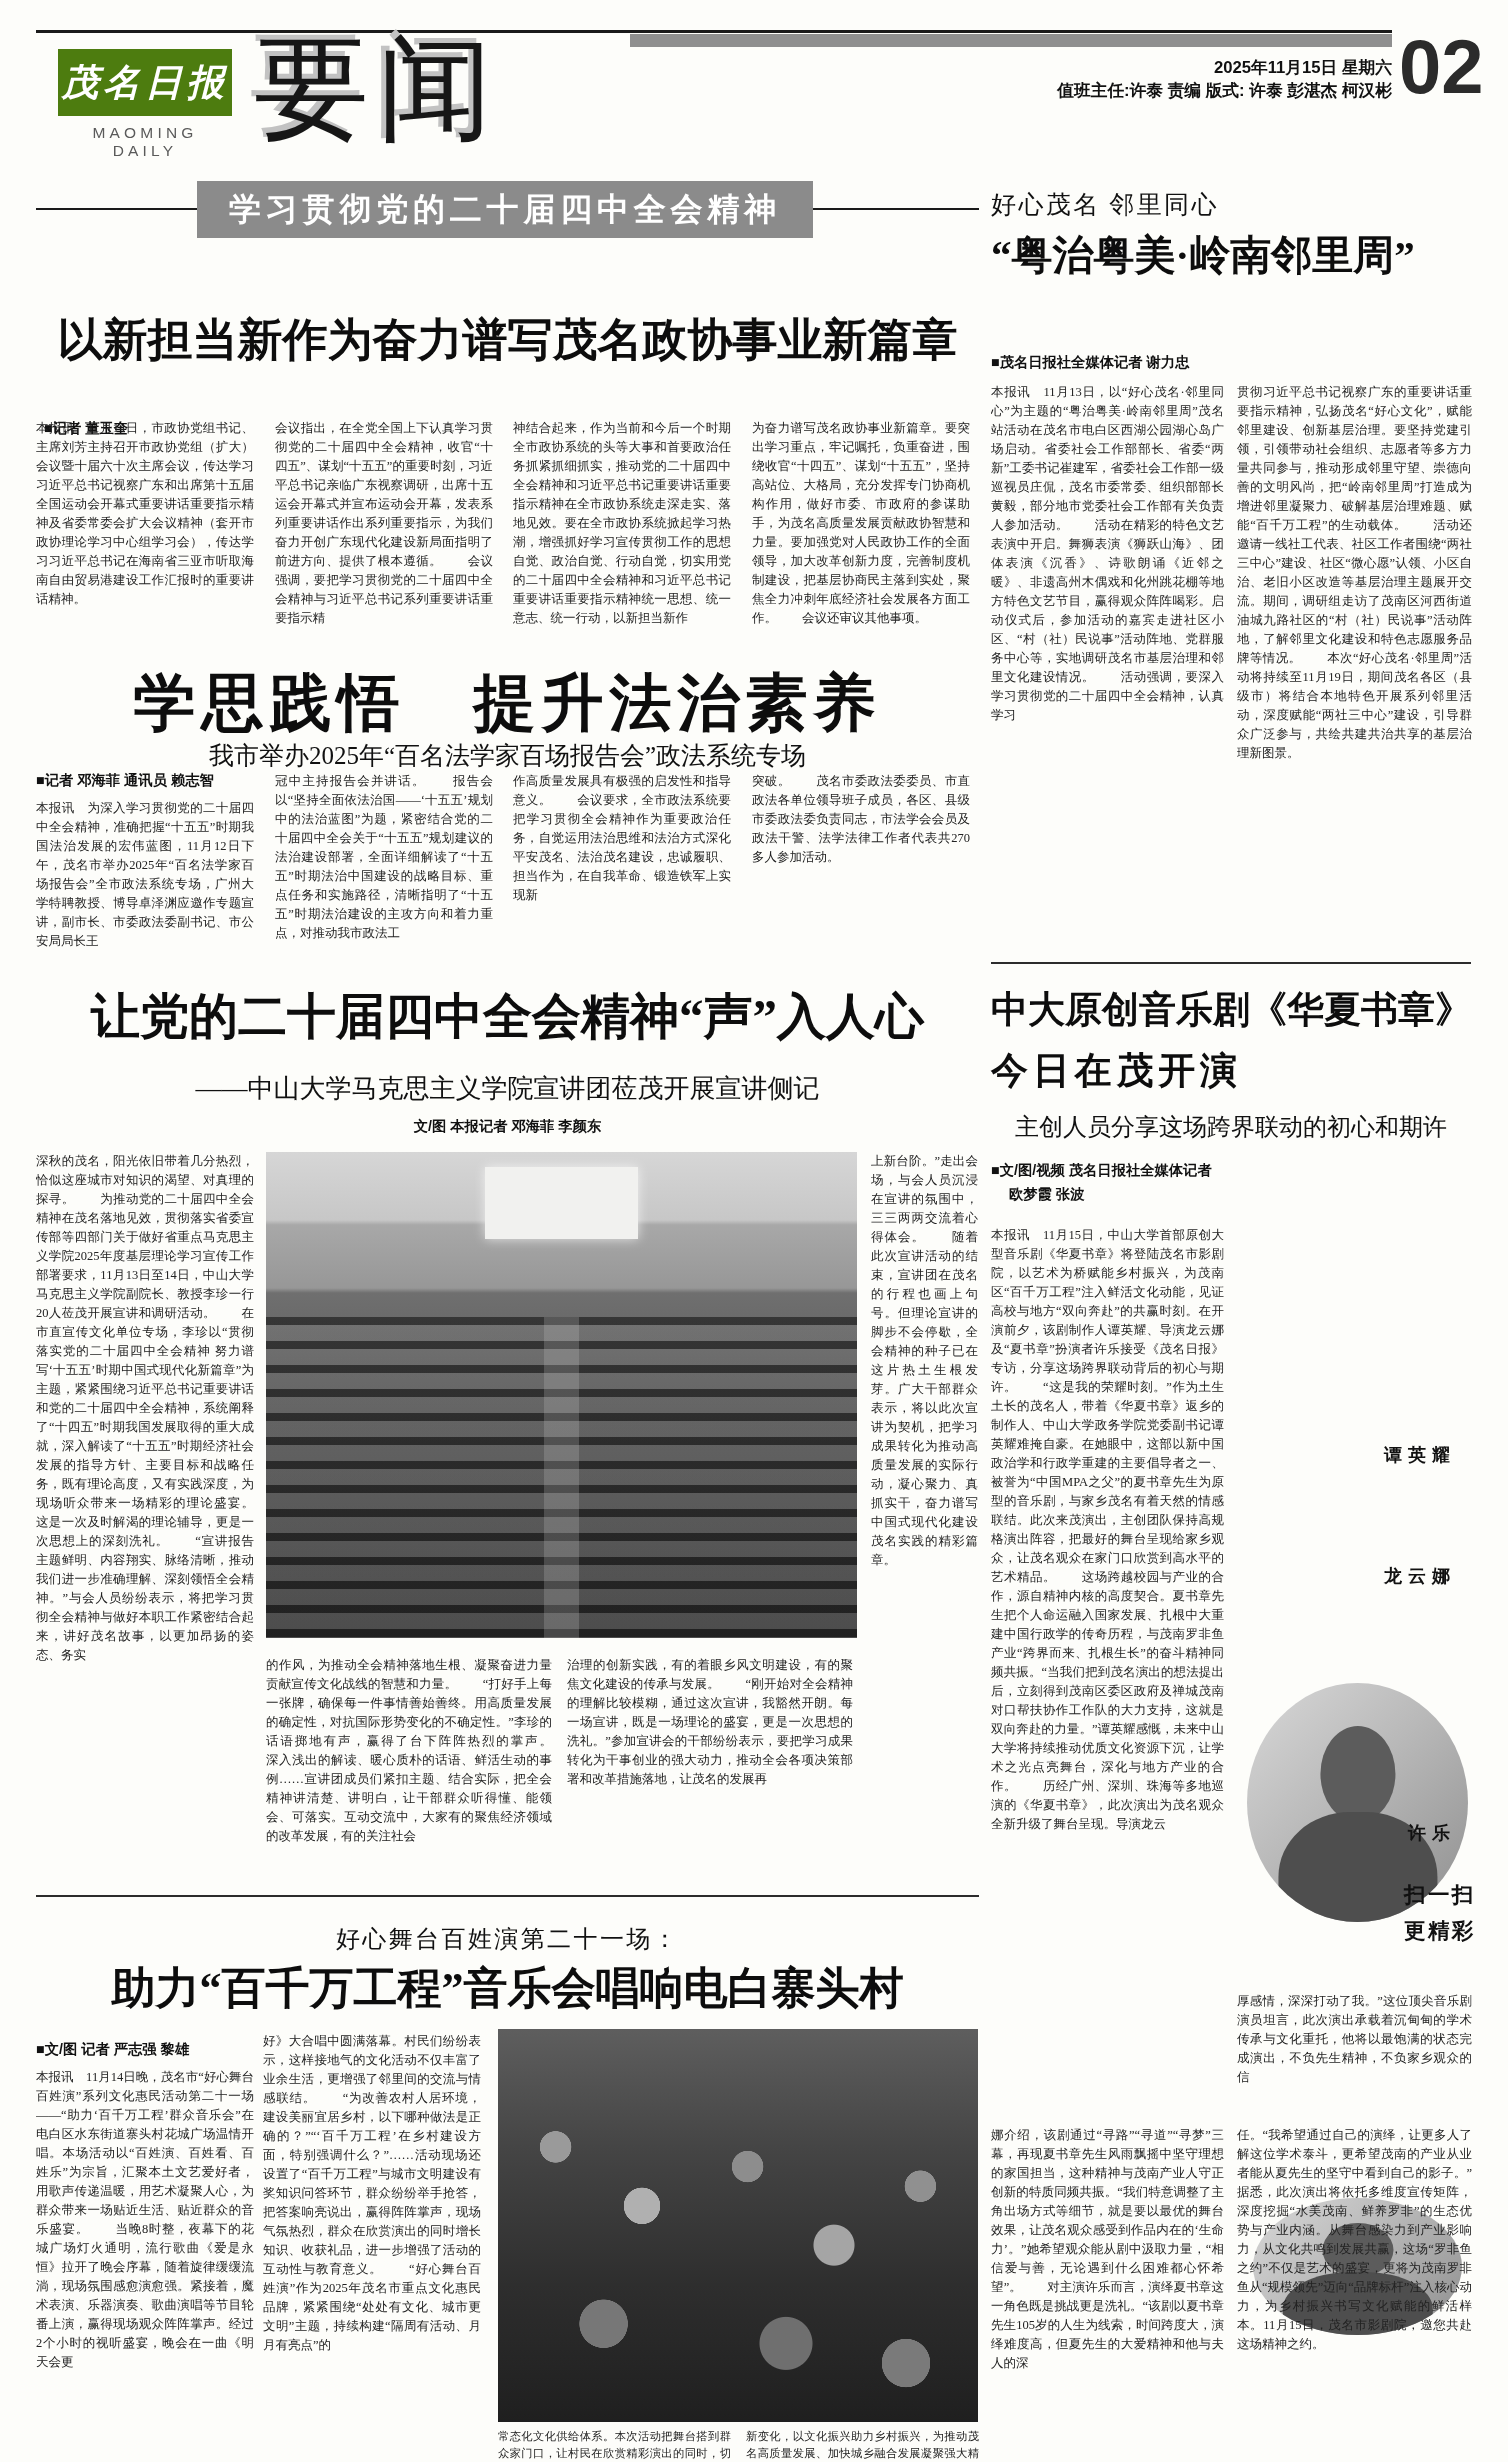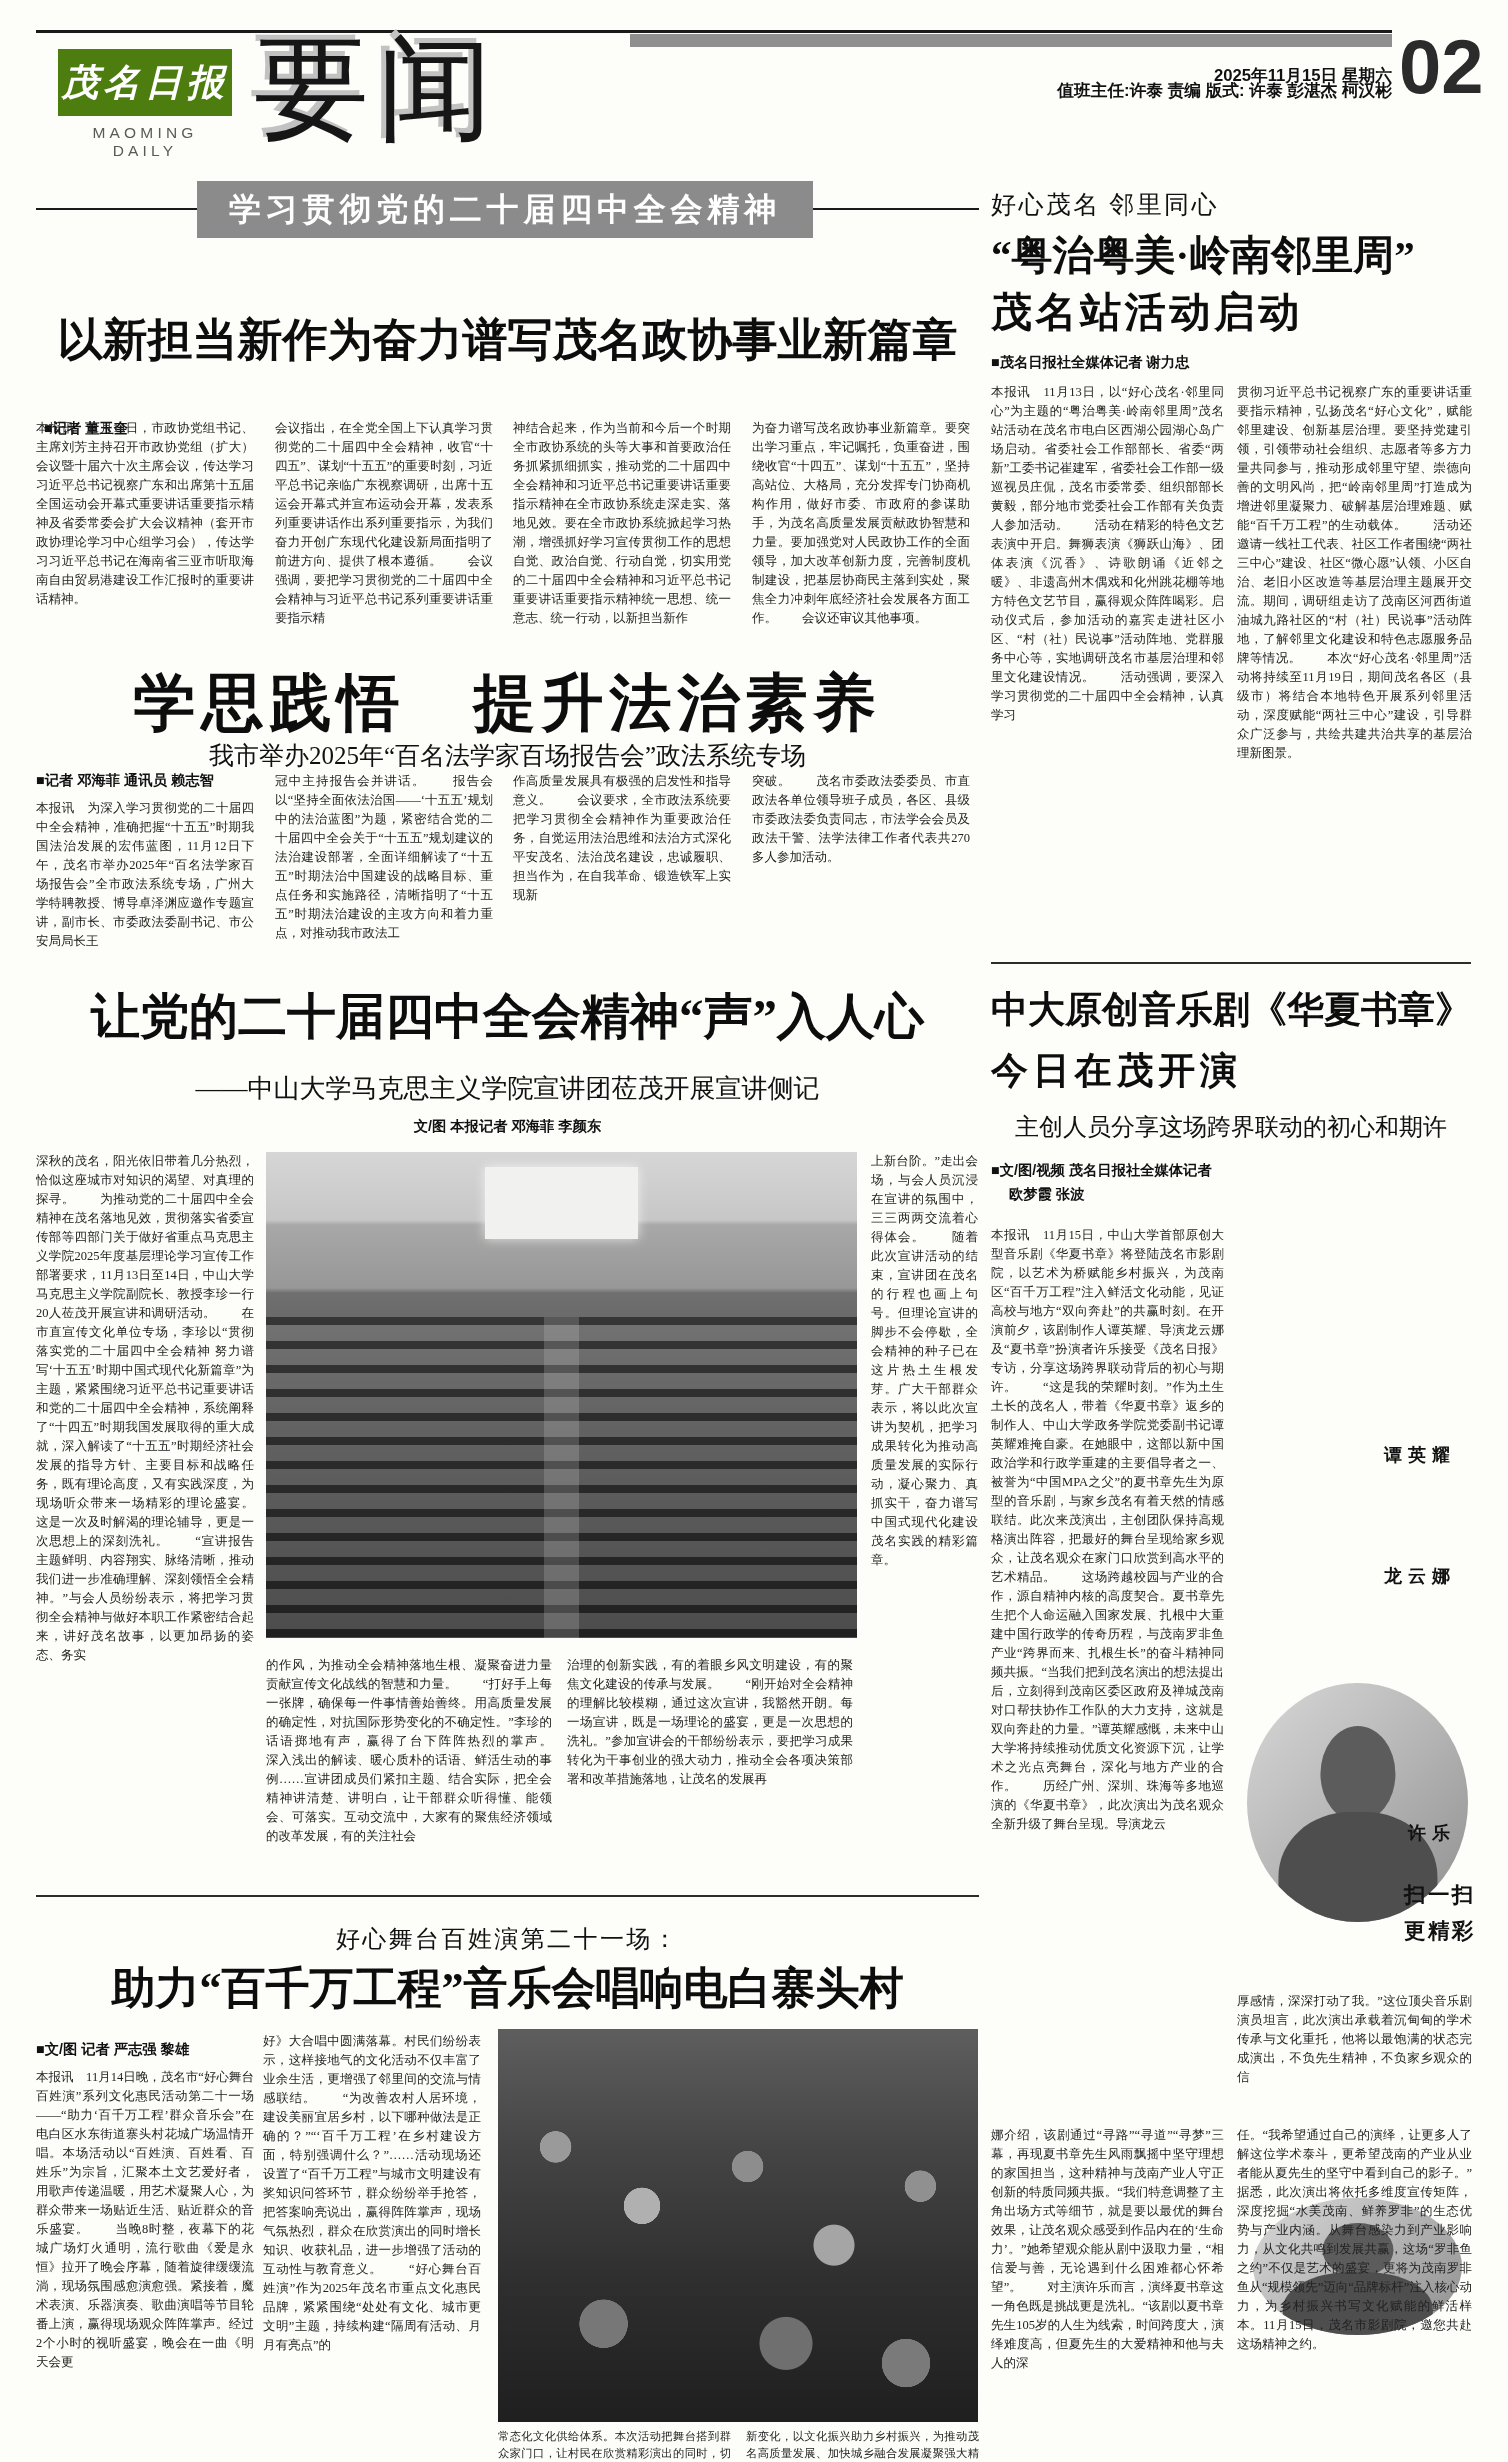--- a/index.html
+++ b/index.html
@@ -52,21 +52,21 @@
   .qr-txt{font-size:21.5px;font-weight:bold;color:#111;letter-spacing:2.4px;font-family:"Liberation Sans",sans-serif;}
   .seprule{background:#2c2c2c;}
 </style>
 </head>
 <body>
 
 <div id="paper">
 
   <div class="abs rule" style="left:36px;top:30px;width:1356px;height:3px;"></div>
   <div class="abs grayband" style="left:630px;top:34px;width:762px;height:12.5px;"></div>
-  <div class="abs date-txt" style="left:895px;top:64px;width:497px;">2025年11月15日 星期六</div>
+  <div class="abs date-txt" style="left:895px;top:56px;width:497px;">2025年11月15日 星期六</div>
   <div class="abs date-txt" style="left:836px;top:79px;width:556px;">值班主任:许泰 责编 版式: 许泰 彭湛杰 柯汉彬</div>
   <div class="abs" id="page-num" style="left:1399px;top:29px;width:101px;">02</div>
 
   <div class="abs" id="logo-box" style="left:58px;top:49px;width:174px;height:67px;">
     <span>茂名日报</span>
   </div>
   <div class="abs" id="masthead-en" style="left:58px;top:124px;width:174px;">MAOMING DAILY</div>
   <div class="abs" id="section-name" style="left:254px;top:31px;">要闻</div>
 
   <div class="abs rule" style="left:36px;top:208px;width:943px;height:1.8px;"></div>
@@ -107,21 +107,20 @@
   <div class="abs headline" style="left:36px;top:1959px;width:943px;font-size:44px;">助力“百千万工程”音乐会唱响电白寨头村</div>
   <div class="abs byline" style="left:36px;top:2040px;width:218px;">■文/图 记者 严志强 黎雄</div>
   <div class="abs col" style="left:36px;top:2068px;width:218px;height:391px;">本报讯　11月14日晚，茂名市“好心舞台百姓演”系列文化惠民活动第二十一场——“助力‘百千万工程’群众音乐会”在电白区水东街道寨头村花城广场温情开唱。本场活动以“百姓演、百姓看、百姓乐”为宗旨，汇聚本土文艺爱好者，用歌声传递温暖，用艺术凝聚人心，为群众带来一场贴近生活、贴近群众的音乐盛宴。　　当晚8时整，夜幕下的花城广场灯火通明，流行歌曲《爱是永恒》拉开了晚会序幕，随着旋律缓缓流淌，现场氛围感愈演愈强。紧接着，魔术表演、乐器演奏、歌曲演唱等节目轮番上演，赢得现场观众阵阵掌声。经过2个小时的视听盛宴，晚会在一曲《明天会更</div>
   <div class="abs col" style="left:263px;top:2032px;width:218px;height:427px;">好》大合唱中圆满落幕。村民们纷纷表示，这样接地气的文化活动不仅丰富了业余生活，更增强了邻里间的交流与情感联结。　　“为改善农村人居环境，建设美丽宜居乡村，以下哪种做法是正确的？”“‘百千万工程’在乡村建设方面，特别强调什么？”……活动现场还设置了“百千万工程”与城市文明建设有奖知识问答环节，群众纷纷举手抢答，把答案响亮说出，赢得阵阵掌声，现场气氛热烈，群众在欣赏演出的同时增长知识、收获礼品，进一步增强了活动的互动性与教育意义。　　“好心舞台百姓演”作为2025年茂名市重点文化惠民品牌，紧紧围绕“处处有文化、城市更文明”主题，持续构建“隔周有活动、月月有亮点”的</div>
   <div class="abs photo" id="photo-crowd" style="left:498px;top:2029px;width:480px;height:393px;"></div>
   <div class="abs col" style="left:498px;top:2428px;width:233px;height:35px;font-size:11.3px;line-height:17.3px;">常态化文化供给体系。本次活动把舞台搭到群众家门口，让村民在欣赏精彩演出的同时，切身感受“百千万工程”带来的</div>
   <div class="abs col" style="left:746px;top:2428px;width:233px;height:35px;font-size:11.3px;line-height:17.3px;">新变化，以文化振兴助力乡村振兴，为推动茂名高质量发展、加快城乡融合发展凝聚强大精神力量。</div>
 
   <div class="abs kicker" style="left:991px;top:188px;width:480px;text-align:left;font-size:25px;">好心茂名 邻里同心</div>
   <div class="abs headline-left" style="left:991px;top:228px;width:480px;font-size:41px;">“粤治粤美·岭南邻里周”</div>
-  <div class="abs headline-left" style="left:991px;top:285px;width:480px;font-size:41px;letter-spacing:3.6px;">茂名站活动启动</div>
   <div class="abs byline" style="left:991px;top:353px;width:275px;">■茂名日报社全媒体记者 谢力忠</div>
   <div class="abs col" style="left:991px;top:383px;width:233px;height:563px;">本报讯　11月13日，以“好心茂名·邻里同心”为主题的“粤治粤美·岭南邻里周”茂名站活动在茂名市电白区西湖公园湖心岛广场启动。省委社会工作部部长、省委“两新”工委书记崔建军，省委社会工作部一级巡视员庄侃，茂名市委常委、组织部部长黄毅，部分地市党委社会工作部有关负责人参加活动。　　活动在精彩的特色文艺表演中开启。舞狮表演《狮跃山海》、团体表演《沉香》、诗歌朗诵《近邻之暖》、非遗高州木偶戏和化州跳花棚等地方特色文艺节目，赢得观众阵阵喝彩。启动仪式后，参加活动的嘉宾走进社区小区、“村（社）民说事”活动阵地、党群服务中心等，实地调研茂名市基层治理和邻里文化建设情况。　　活动强调，要深入学习贯彻党的二十届四中全会精神，认真学习</div>
   <div class="abs col" style="left:1237px;top:383px;width:235px;height:563px;">贯彻习近平总书记视察广东的重要讲话重要指示精神，弘扬茂名“好心文化”，赋能邻里建设、创新基层治理。要坚持党建引领，引领带动社会组织、志愿者等多方力量共同参与，推动形成邻里守望、崇德向善的文明风尚，把“岭南邻里周”打造成为增进邻里凝聚力、破解基层治理难题、赋能“百千万工程”的生动载体。　　活动还邀请一线社工代表、社区工作者围绕“两社三中心”建设、社区“微心愿”认领、小区自治、老旧小区改造等基层治理主题展开交流。期间，调研组走访了茂南区河西街道油城九路社区的“村（社）民说事”活动阵地，了解邻里文化建设和特色志愿服务品牌等情况。　　本次“好心茂名·邻里周”活动将持续至11月19日，期间茂名各区（县级市）将结合本地特色开展系列邻里活动，深度赋能“两社三中心”建设，引导群众广泛参与，共绘共建共治共享的基层治理新图景。</div>
 
   <div class="abs seprule" style="left:991px;top:962px;width:480px;height:1.8px;"></div>
   <div class="abs headline-left" style="left:991px;top:985px;width:480px;font-size:37px;">中大原创音乐剧《华夏书章》</div>
   <div class="abs headline-left" style="left:991px;top:1046px;width:480px;font-size:37px;letter-spacing:4.8px;">今日在茂开演</div>
   <div class="abs subhead" style="left:991px;top:1111px;width:480px;font-size:24px;">主创人员分享这场跨界联动的初心和期许</div>
   <div class="abs byline" style="left:991px;top:1161px;width:480px;">■文/图/视频 茂名日报社全媒体记者</div>
   <div class="abs byline" style="left:1009px;top:1185px;width:480px;">欧梦霞 张波</div>

